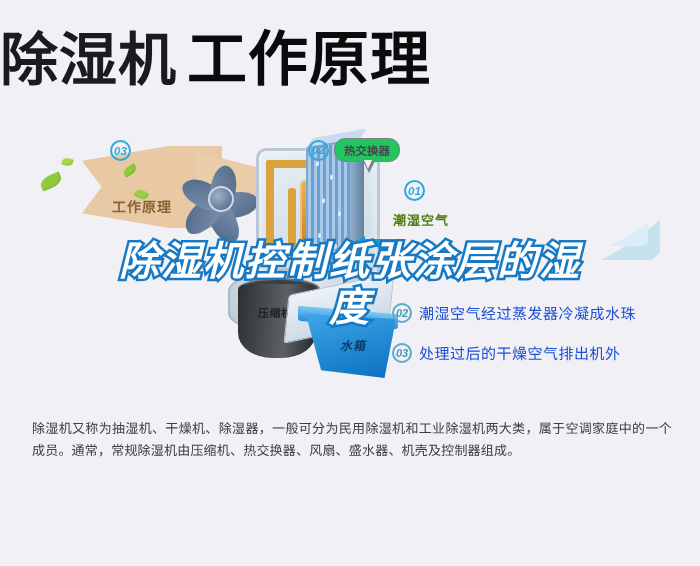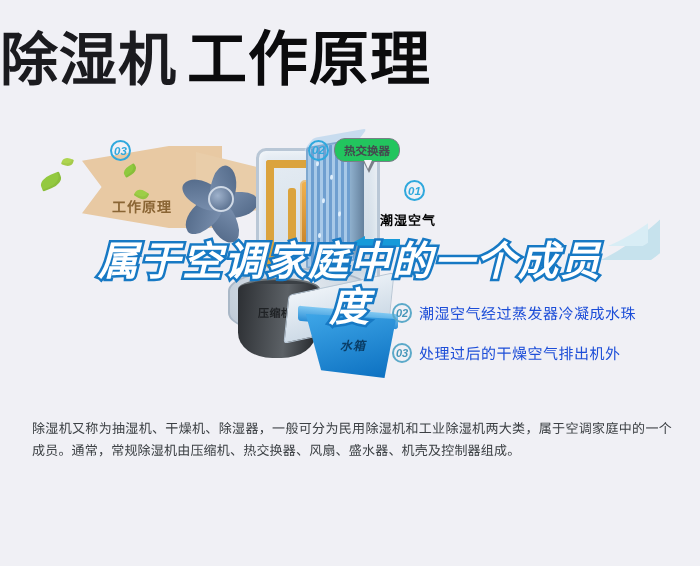--- a/index.html
+++ b/index.html
@@ -316,24 +316,24 @@
     font-style: italic;
     background: transparent;
     box-sizing: border-box;
   }
   .badge.pos { position: absolute; }
   .badge-03 { left: 110px; top: 22px; }
   .badge-01 { left: 404px; top: 62px; }
 
   .humid-label {
     position: absolute;
-    left: 380px;
+    left: 393px;
     top: 92px;
     font-size: 13px;
-    color: #000000;
+    color: #4d7c0f;
     font-weight: 700;
     letter-spacing: 1px;
   }
 
   
   .base {
     position: absolute;
     left: 228px;
     top: 150px;
     width: 140px;
@@ -600,21 +600,21 @@
       <div class="legend-badge">02</div>
       <div class="legend-text">潮湿空气经过蒸发器冷凝成水珠</div>
     </div>
     <div class="legend-row">
       <div class="legend-badge">03</div>
       <div class="legend-text">处理过后的干燥空气排出机外</div>
     </div>
   </div>
 
   <div class="watermark">
-    <div class="wm-line">属于空调家庭中的一个成员</div>
+    <div class="wm-line">除湿机控制纸张涂层的湿</div>
     <div class="wm-line">度</div>
   </div>
 
   <div class="copy">
     <p class="para">除湿机又称为抽湿机、干燥机、除湿器，一般可分为民用除湿机和工业除湿机两大类，属于空调家庭中的一个成员。通常，常规除湿机由压缩机、热交换器、风扇、盛水器、机壳及控制器组成。</p>
   </div>
 
 </div>
 
 </body></html>

